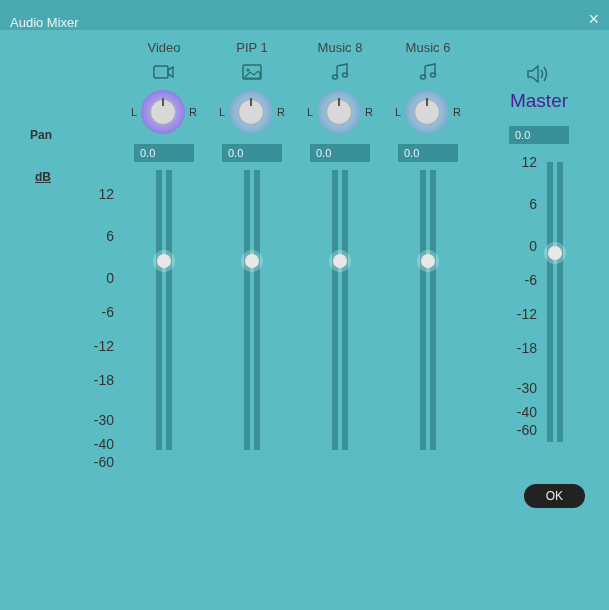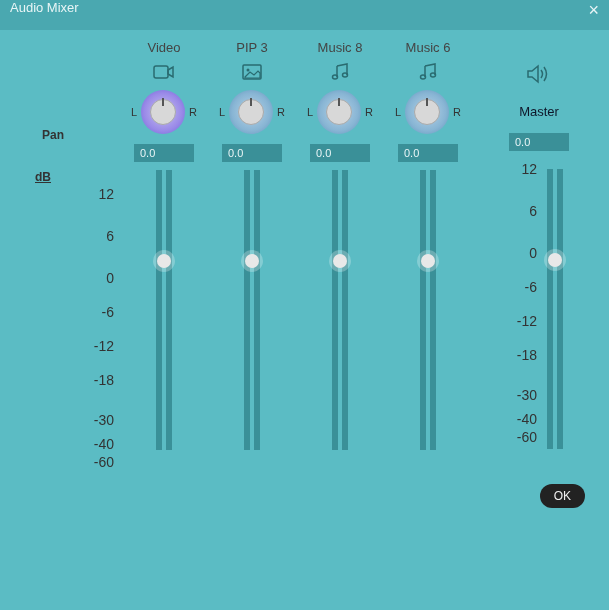--- a/index.html
+++ b/index.html
@@ -9,42 +9,42 @@
     width: 609px;
     height: 610px;
     overflow: hidden;
     font-size: 12px;
     color: #333;
   }
   .titlebar {
     background: #4aa8b0;
     height: 30px;
     display: flex;
-    align-items: flex-start;
+    align-items: flex-end;
     justify-content: space-between;
     padding: 0 10px;
     color: #e8f5f6;
   }
   .titlebar .title { font-size: 13px; }
   .titlebar .close { font-size: 18px; cursor: pointer; font-weight: 300; }
   .content {
     padding: 10px 20px 0 20px;
   }
   .channels {
     display: flex;
     position: relative;
   }
   .row-labels {
     width: 60px;
     display: flex;
     flex-direction: column;
     font-weight: bold;
     color: #333;
   }
-  .row-labels .pan-lbl { position: absolute; top: 88px; left: 22px; }
+  .row-labels .pan-lbl { position: absolute; top: 88px; left: 10px; }
   .row-labels .db-lbl { position: absolute; top: 130px; left: 15px; text-decoration: underline; }
   .channel-strip {
     width: 88px;
     display: flex;
     flex-direction: column;
     align-items: center;
   }
   .ch-label {
     font-size: 13px;
     color: #444;
@@ -150,21 +150,21 @@
     right: 6px;
   }
   .master-col {
     width: 100px;
     display: flex;
     flex-direction: column;
     align-items: center;
     margin-left: auto;
   }
   .master-col .ch-icon { margin-top: 22px; }
-  .master-col .master-lbl { margin-top: 18px; font-size: 13px; color: #0f172a; }
+  .master-col .master-lbl { margin-top: 4px; font-size: 19px; color: #4c1d95; }
   .master-scale-fader {
     display: flex;
     margin-top: 10px;
   }
   .master-scale {
     width: 32px;
     position: relative;
     height: 280px;
   }
   .master-scale .scale-tick { right: 4px; }
@@ -205,21 +205,21 @@
     display: flex;
     justify-content: flex-end;
     gap: 14px;
     padding: 18px 24px;
   }
   .btn {
     background: #222;
     color: #eee;
     border: none;
     border-radius: 14px;
-    padding: 5px 14px;
+    padding: 5px 22px;
     font-size: 12px;
     cursor: pointer;
   }
 </style>
 </head>
 <body>
 
 <div class="titlebar">
   <span class="title">Audio Mixer</span>
   <span class="close">×</span>
@@ -264,21 +264,21 @@
       <div class="fader-area">
         <div class="fader-track">
           <div class="fader-bar"></div>
             <div class="fader-bar"></div>
           <div class="fader-thumb"></div>
         </div>
       </div>
     </div>
 
     <div class="channel-strip">
-      <div class="ch-label">PIP 3</div>
+      <div class="ch-label">PIP 1</div>
       <div class="ch-icon">
         <svg width="20" height="16" viewBox="0 0 20 16">
             <rect x="1" y="1" width="18" height="14" rx="1" fill="none" stroke="#2a6b70" stroke-width="1.5"></rect>
             <circle cx="6" cy="6" r="1.5" fill="#2a6b70"></circle>
             <path d="M3 13 L8 8 L12 11 L16 7 L18 9 L18 14 L3 14 Z" fill="none" stroke="#2a6b70" stroke-width="1.2"></path>
           </svg>
       </div>
       <div class="knob-row">
         <span class="lr">L</span>
         <div class="knob other">

